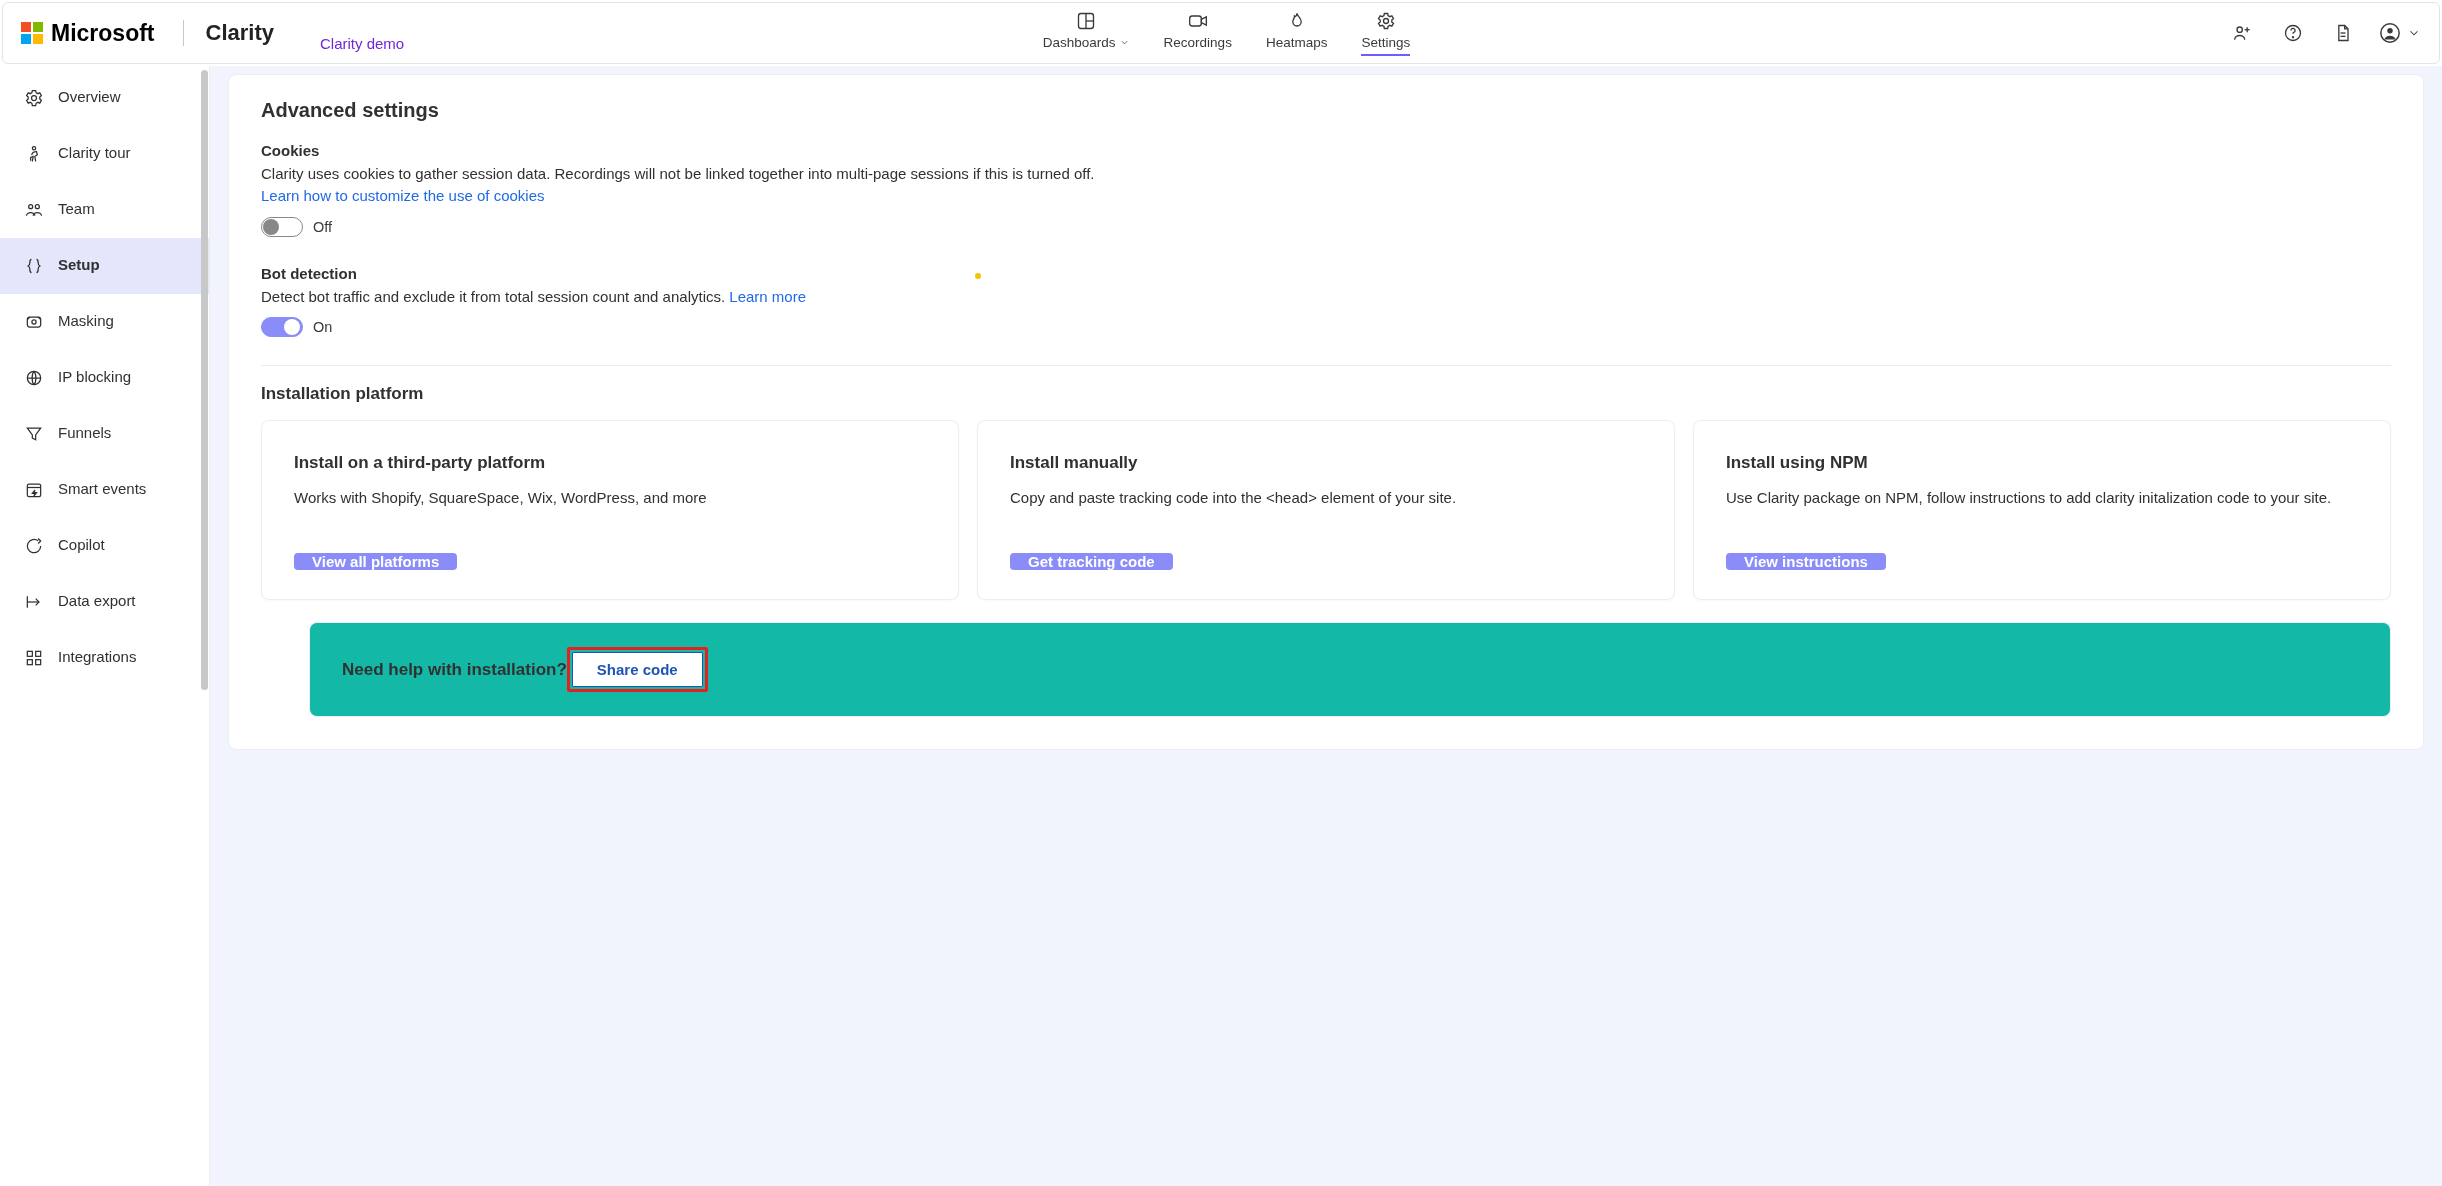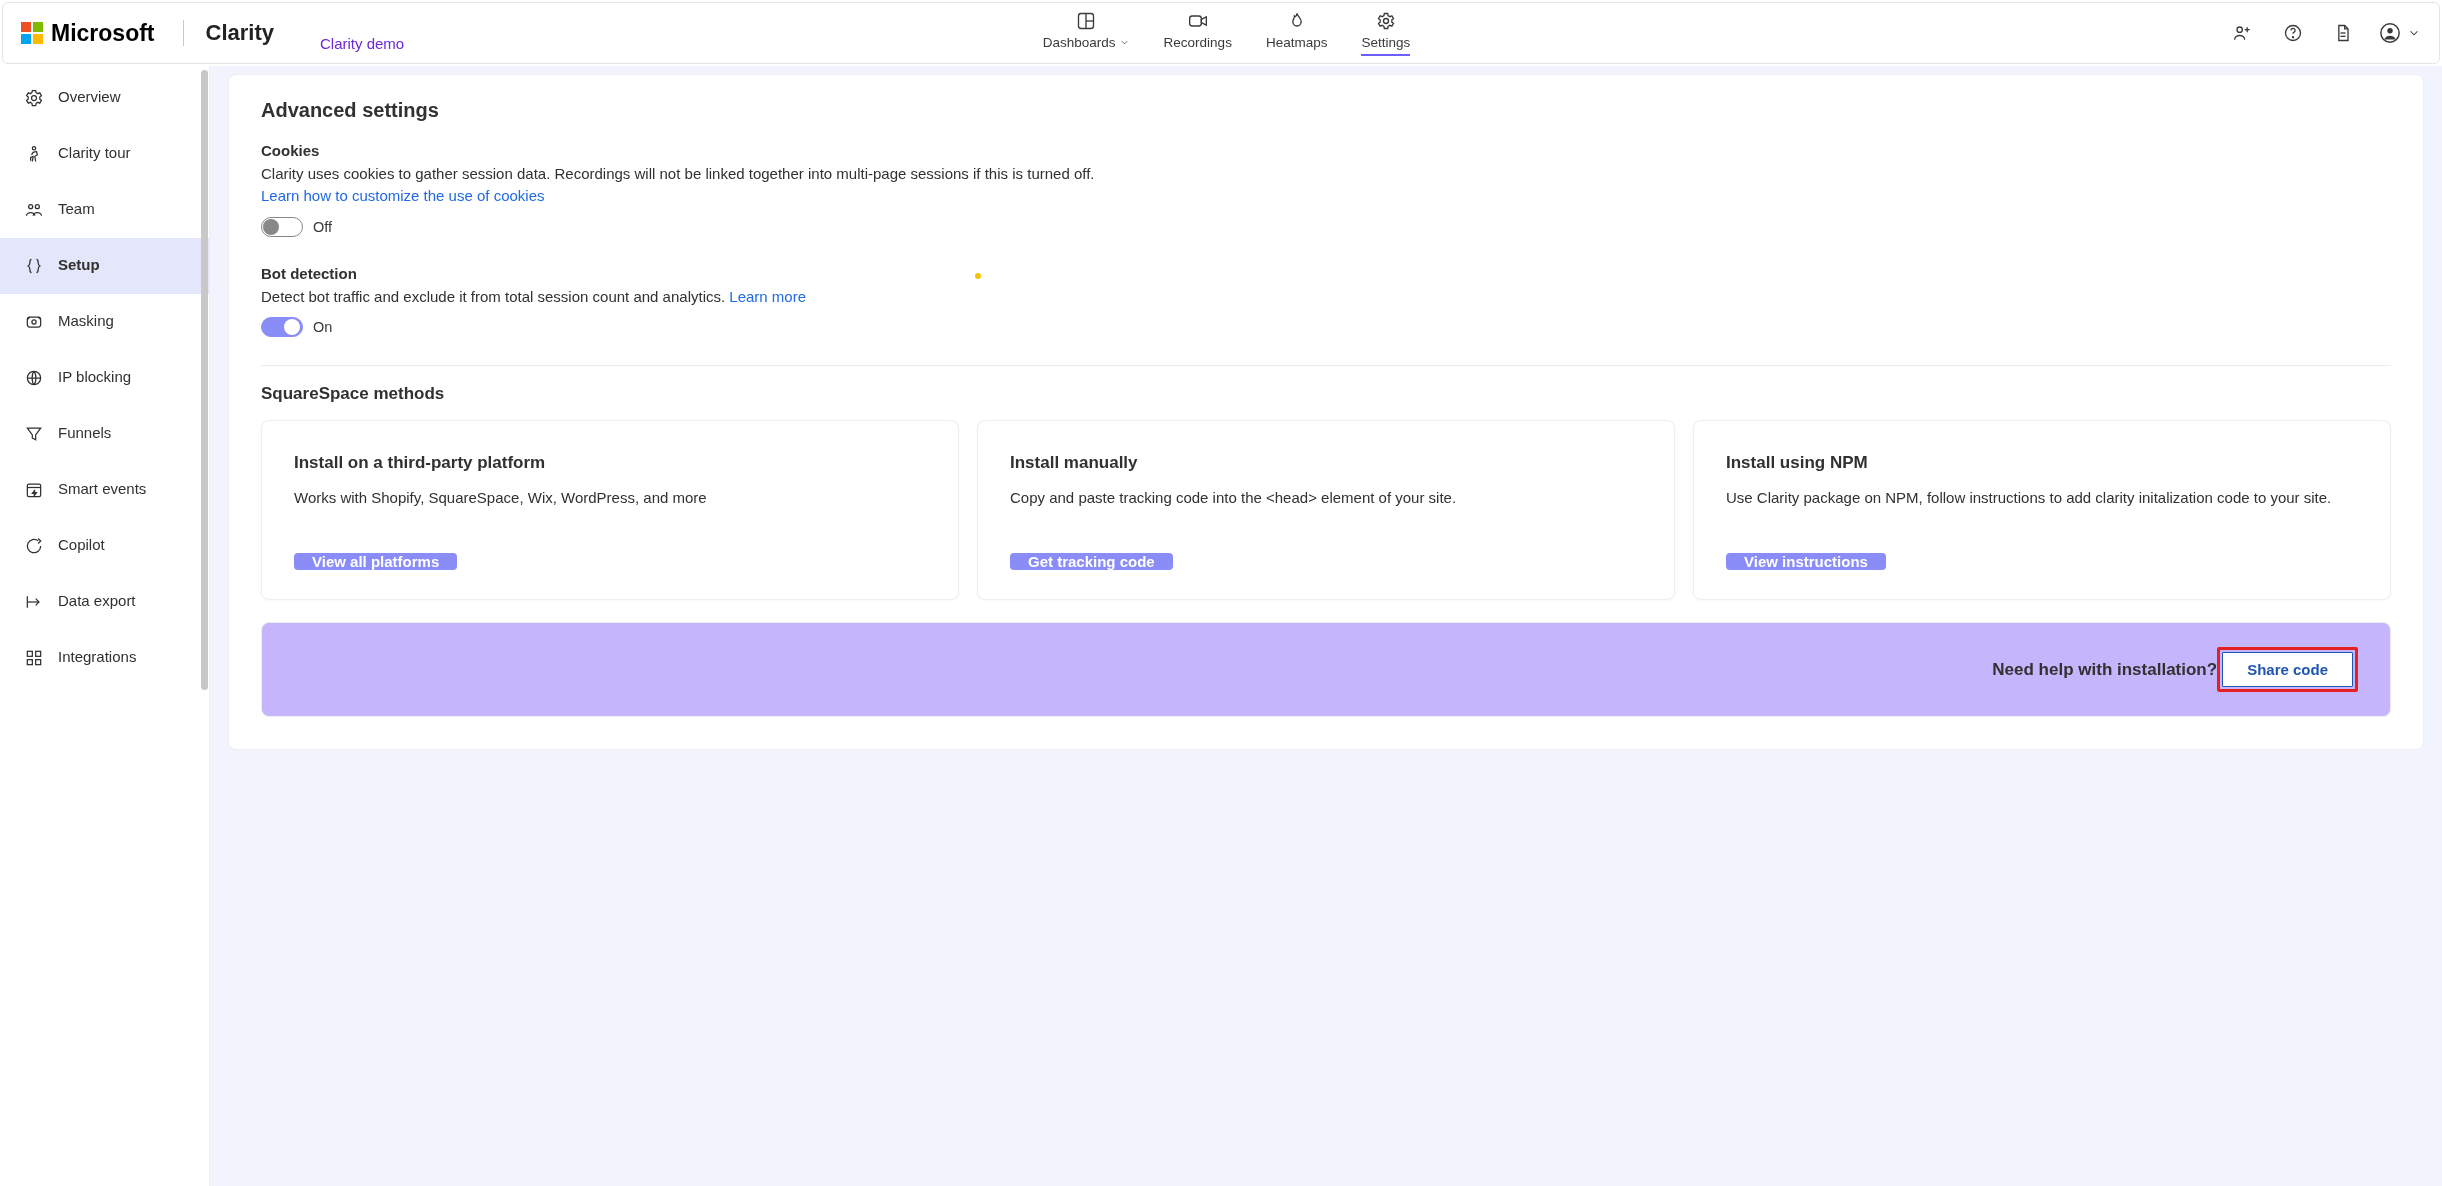--- a/index.html
+++ b/index.html
@@ -92,22 +92,22 @@
     box-shadow:0 1px 3px rgba(0,0,0,0.03);
   }
   .card h4 { font-size:17px; font-weight:600; margin-bottom:14px; }
   .card p { font-size:15px; color:#323130; line-height:1.4; margin-bottom:22px; min-height:44px; }
   .btn-primary {
     background:#8a8cf8; color:#fff; font-size:15px; font-weight:600;
     border:none; border-radius:4px; padding:0 18px; cursor:pointer;
   }
 
   .helpbar {
-    margin-top:22px; border:1px solid #ededf3; border-radius:8px; background:#c4b5fd;
-    padding:24px 32px; display:flex; align-items:center; justify-content:flex-end;
+    margin-top:22px; border:1px solid #ededf3; border-radius:8px; background:#14b8a6;
+    padding:24px 32px; display:flex; align-items:center; justify-content:flex-start;margin-left:48px;
   }
   .helpbar h4 { font-size:17px; font-weight:600; }
   .share-wrap { border:3px solid #e62020; border-radius:2px; padding:2px; }
   .btn-outline {
     background:#fff; color:#1e55b3; font-size:15px; font-weight:600;
     border:1px solid #1e55b3; border-radius:1px; padding:8px 24px; cursor:pointer;
   }
 
   .dot-yellow { position:absolute; width:6px; height:6px; border-radius:50%; background:#f0c400; left:746px; top:198px; }
 </style>
@@ -323,21 +323,21 @@
         <div class="toggle-row">
           <div class="switch on">
               <div class="knob"></div>
             </div>
           <span class="tog-label">On</span>
         </div>
       </div>
 
       <div class="divider"></div>
 
-      <h3 class="subsection">SquareSpace methods</h3>
+      <h3 class="subsection">Installation platform</h3>
 
       <div class="cards">
         <div class="card">
           <h4>Install on a third-party platform</h4>
           <p>Works with Shopify, SquareSpace, Wix, WordPress, and more</p>
           <button class="btn-primary">View all platforms</button>
         </div>
         <div class="card">
           <h4>Install manually</h4>
           <p>Copy and paste tracking code into the  &lt;head&gt; element of your site.</p>

